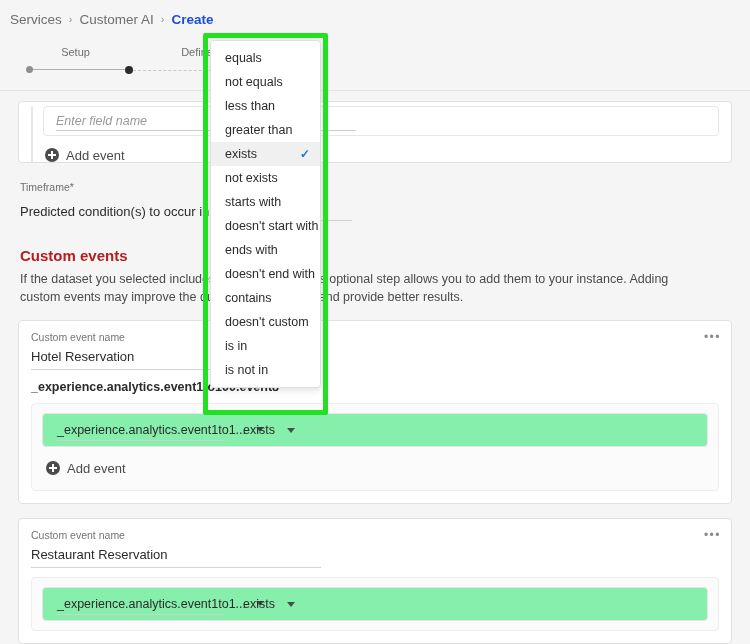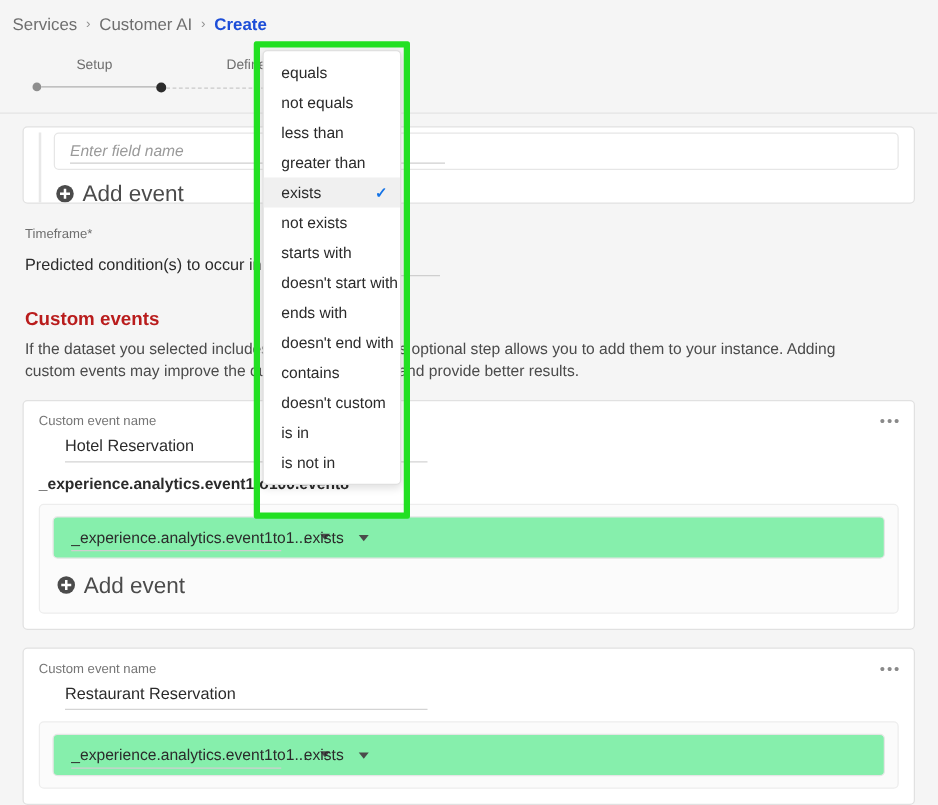--- a/index.html
+++ b/index.html
@@ -126,21 +126,21 @@
   }
 
   .add-event {
     display: flex;
     align-items: center;
     gap: 7px;
     height: 26px;
     margin-top: 6px;
     padding-left: 2px;
     color: #4b4b4b;
-    font-size: 18px;
+    font-size: 13px;
     cursor: pointer;
   }
   .plus-icon {
     width: 14px; height: 14px;
     border-radius: 50%;
     background: #4b4b4b;
     position: relative;
     flex: none;
   }
   .plus-icon::before, .plus-icon::after {
@@ -213,21 +213,20 @@
     cursor: pointer;
   }
   .ce-name-label { font-size: 10.5px; color: #757575; }
   .ce-name-value {
     font-size: 13px;
     color: #2b2b2b;
     margin-top: 6px;
     padding-bottom: 5px;
     border-bottom: 1px solid #d4d4d4;
     width: 290px;
-    margin-left: 21px;
   }
   .ce-summary {
     margin-top: 10px;
     font-size: 12.5px;
     color: #2b2b2b;
   }
   .ce-summary b { font-weight: bold; }
   .ce-summary .op { font-weight: normal; }
 
   .rule-box {

